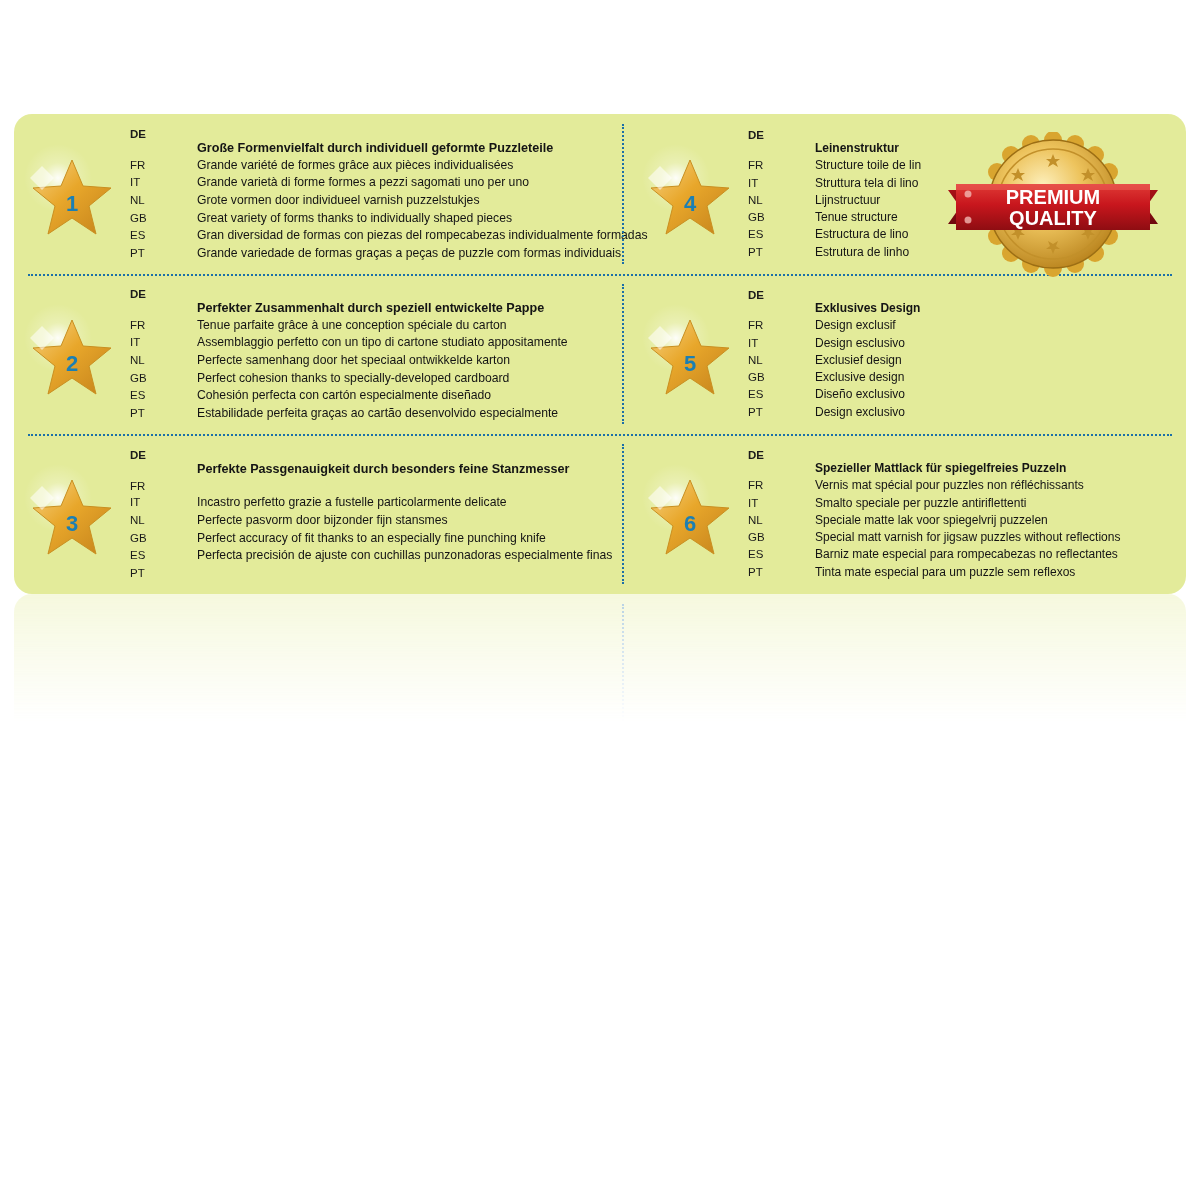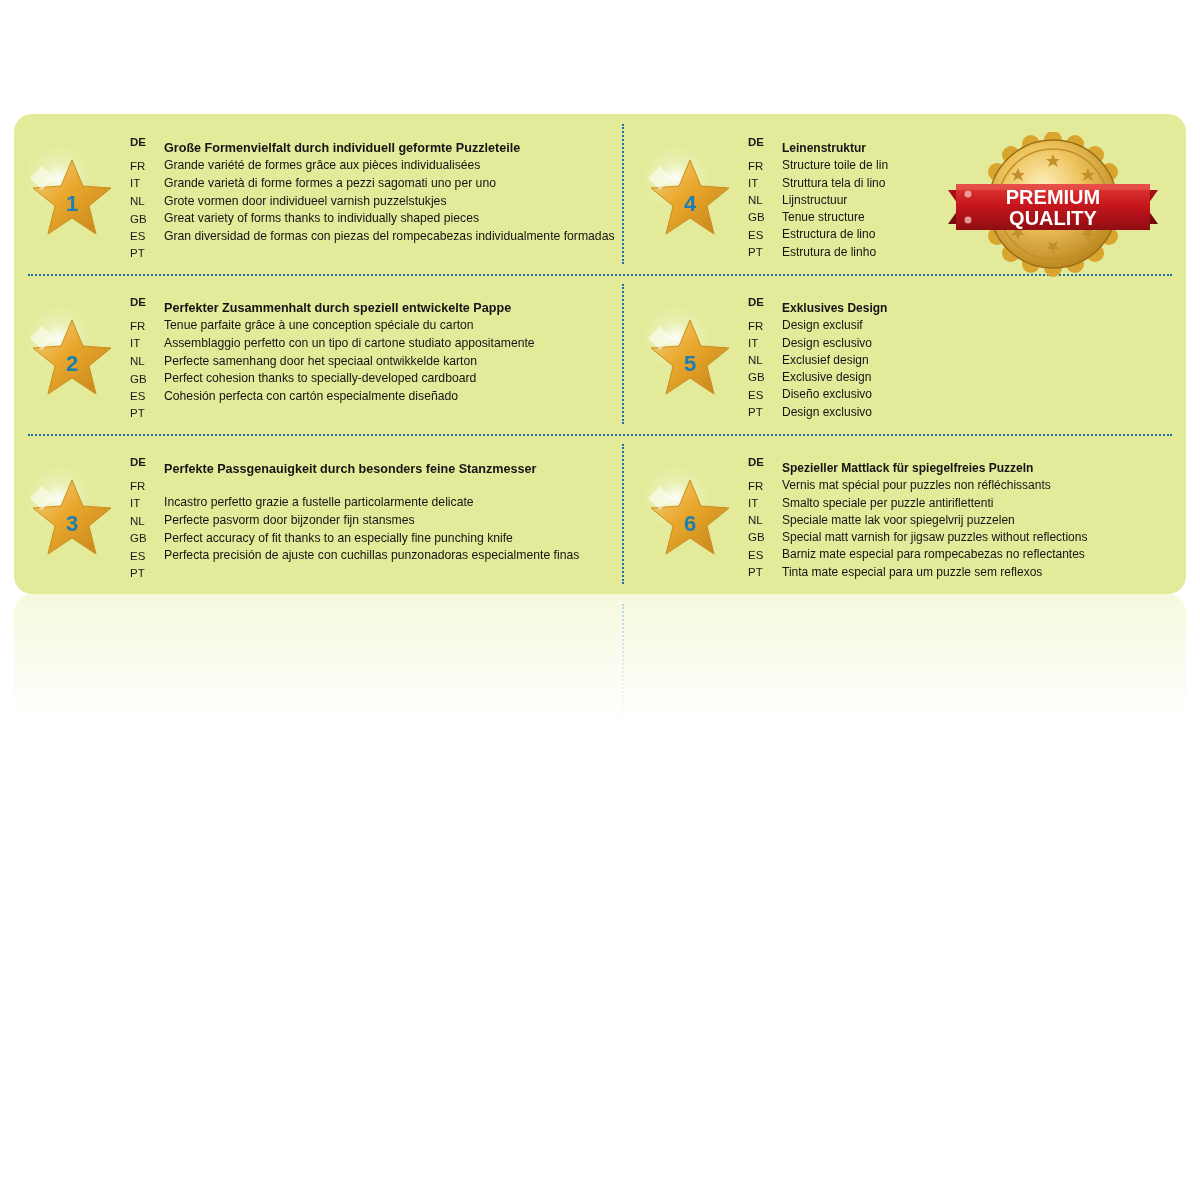--- a/index.html
+++ b/index.html
@@ -96,23 +96,24 @@
     font-family: "Liberation Sans", sans-serif;
   }
 
   
   .lines {
     padding-left: 6px;
     padding-right: 8px;
   }
   .line {
     display: flex;
-    align-items: center;
+    align-items: flex-start;
     line-height: 1.44;
     white-space: nowrap;
+    gap: 33px;
   }
   .lang {
     width: 34px;
     min-width: 34px;
     font-size: 11.5px;
     color: #1a1a1a;
     font-family: "Liberation Sans", sans-serif;
   }
   .txt {
     font-size: 12.2px;
@@ -217,20 +218,21 @@
             <div class="line">
               <span class="lang">GB</span>
               <span class="txt">Great variety of forms thanks to individually shaped pieces</span>
             </div>
             <div class="line">
               <span class="lang">ES</span>
               <span class="txt">Gran diversidad de formas con piezas del rompecabezas individualmente formadas</span>
             </div>
             <div class="line">
               <span class="lang">PT</span>
+              <span class="txt">Grande variedade de formas graças a peças de puzzle com formas individuais</span>
             </div>
           </div>
         </div>
 
         <div class="cell right">
           <div class="star-wrap">
             <svg class="sparkle" viewBox="0 0 104 104">
               <circle cx="38" cy="36" r="34" fill="url(#glow1)"></circle>
               <polygon points="52,18 63,44 91,46 69,64 76,92 52,76 28,92 35,64 13,46 41,44" fill="url(#gold1)" stroke="#c98f20" stroke-width="1"></polygon>
               <path d="M22 24 L34 36 L22 48 L10 36 Z" fill="#ffffff" opacity="0.55"></path>
@@ -301,20 +303,21 @@
             <div class="line">
               <span class="lang">GB</span>
               <span class="txt">Perfect cohesion thanks to specially-developed cardboard</span>
             </div>
             <div class="line">
               <span class="lang">ES</span>
               <span class="txt">Cohesión perfecta con cartón especialmente diseñado</span>
             </div>
             <div class="line">
               <span class="lang">PT</span>
+              <span class="txt">Estabilidade perfeita graças ao cartão desenvolvido especialmente</span>
             </div>
           </div>
         </div>
 
         <div class="cell right">
           <div class="star-wrap">
             <svg class="sparkle" viewBox="0 0 104 104">
               <circle cx="38" cy="36" r="34" fill="url(#glow1)"></circle>
               <polygon points="52,18 63,44 91,46 69,64 76,92 52,76 28,92 35,64 13,46 41,44" fill="url(#gold1)" stroke="#c98f20" stroke-width="1"></polygon>
               <path d="M22 24 L34 36 L22 48 L10 36 Z" fill="#ffffff" opacity="0.55"></path>

